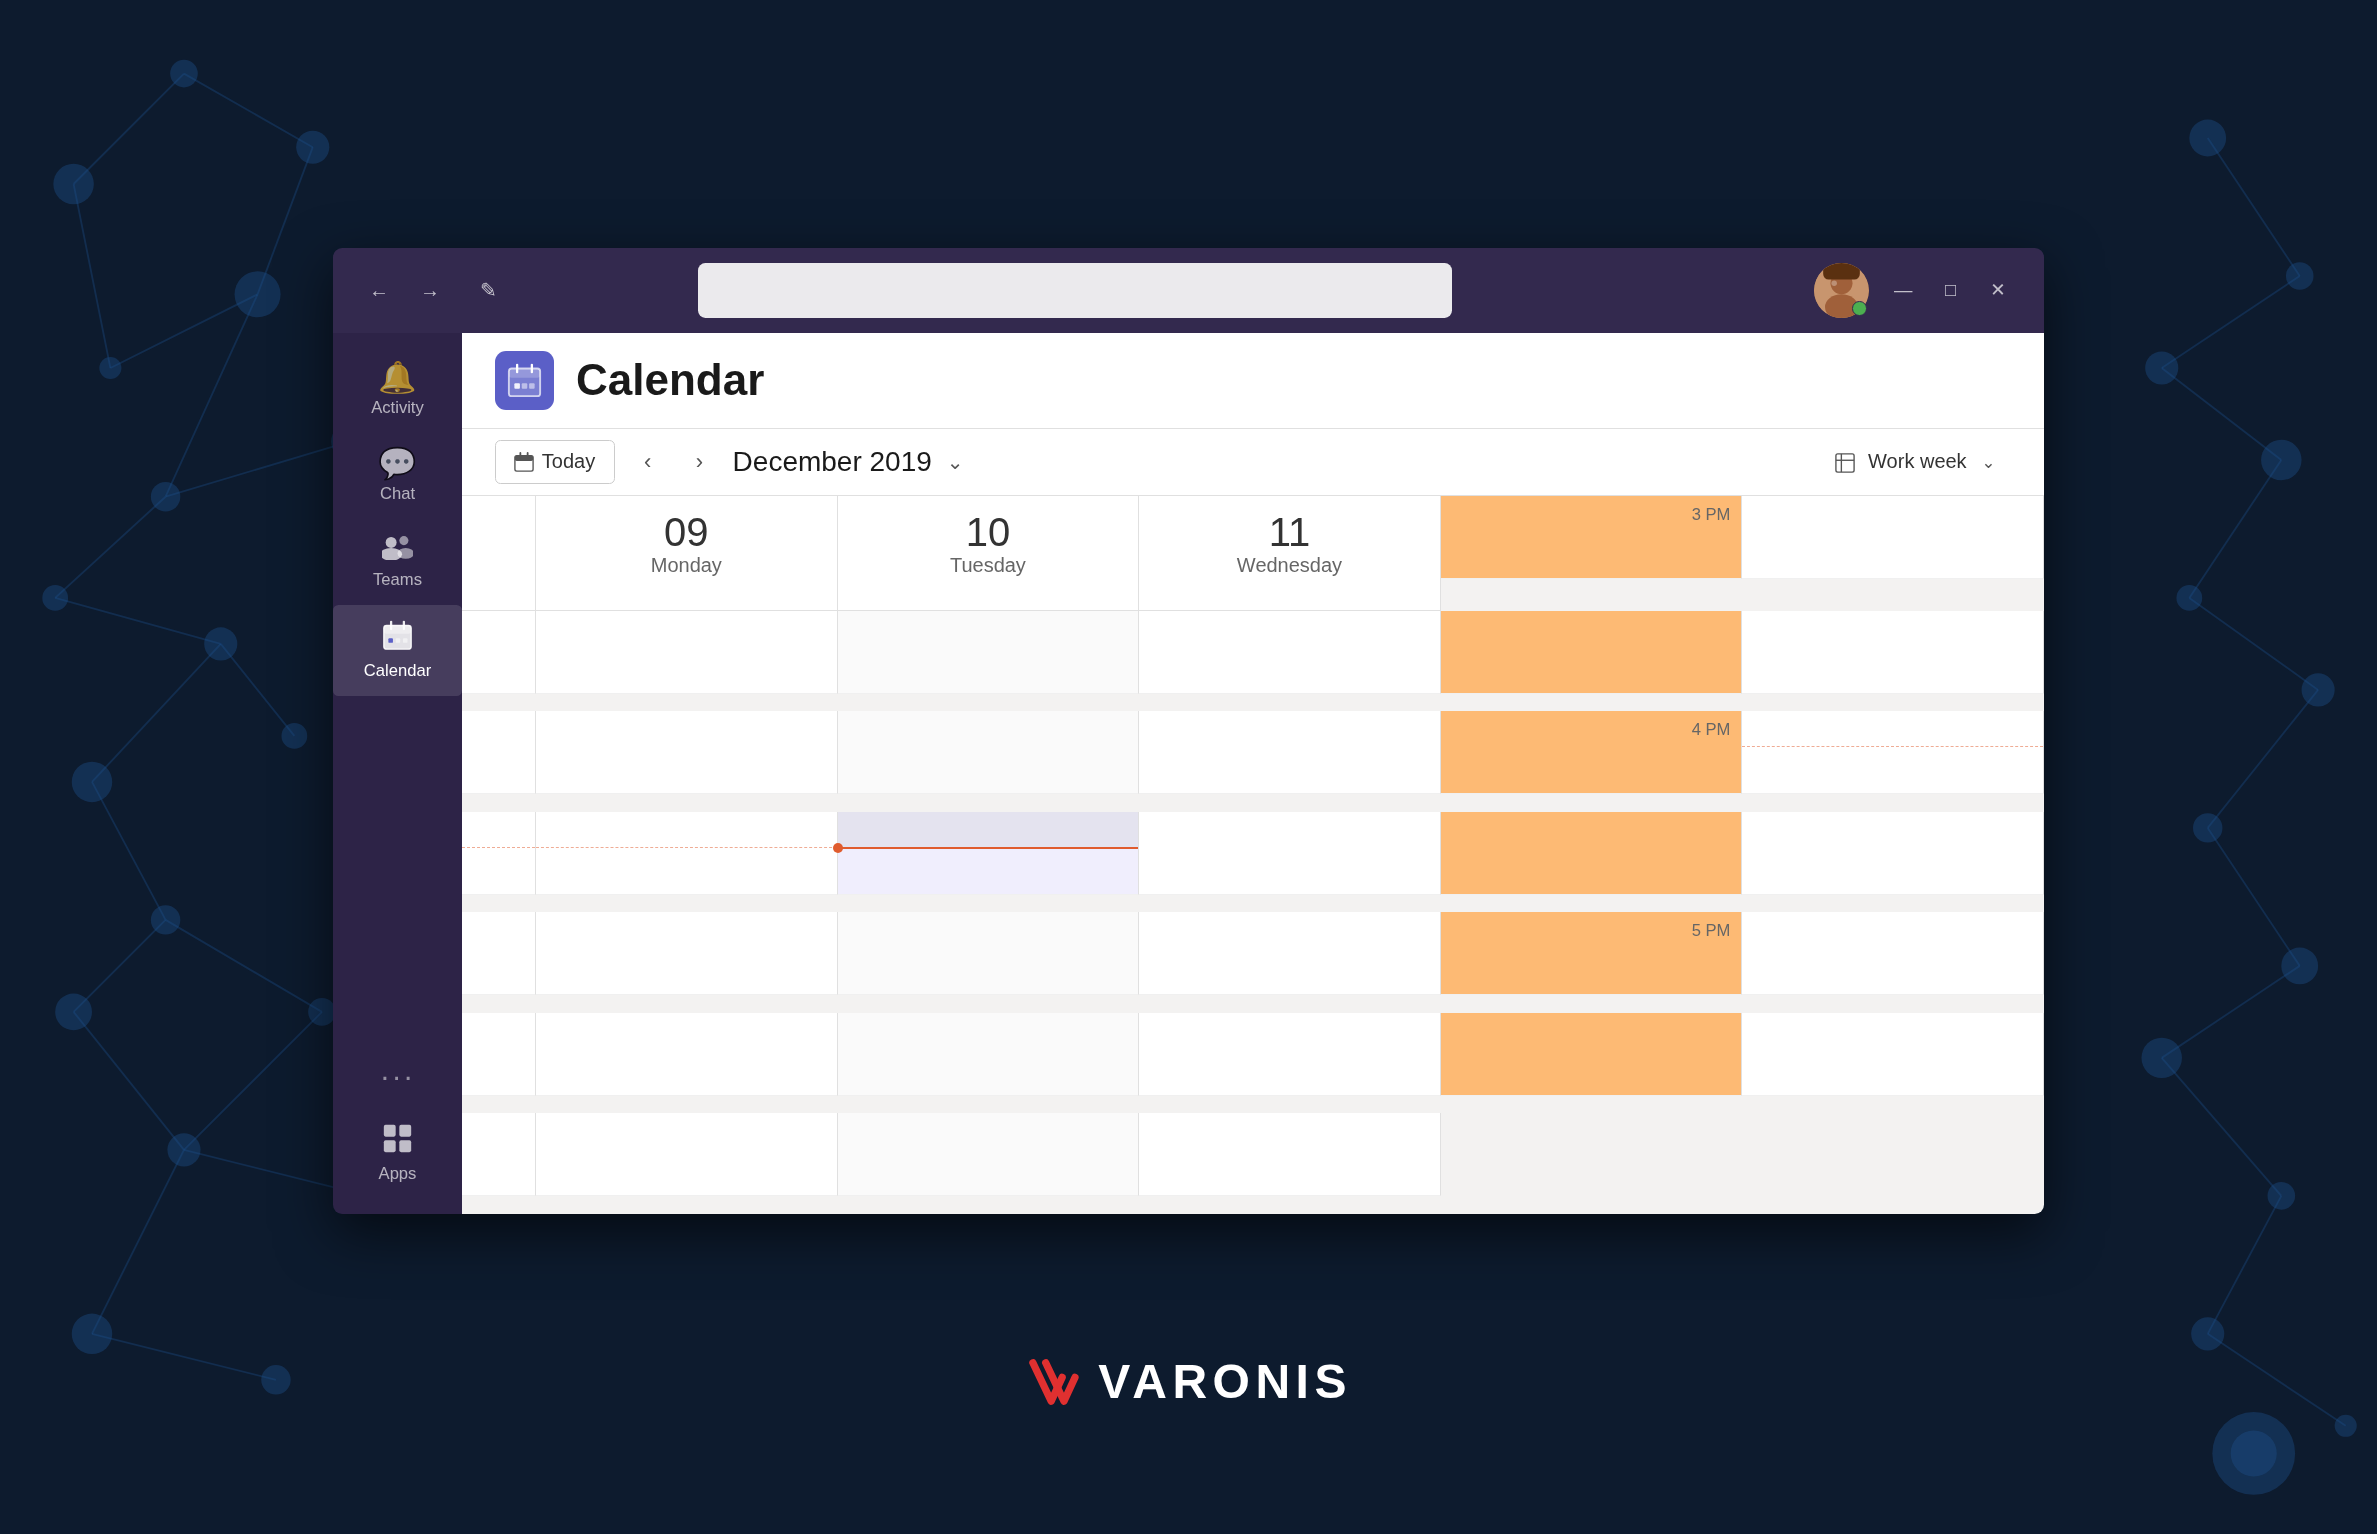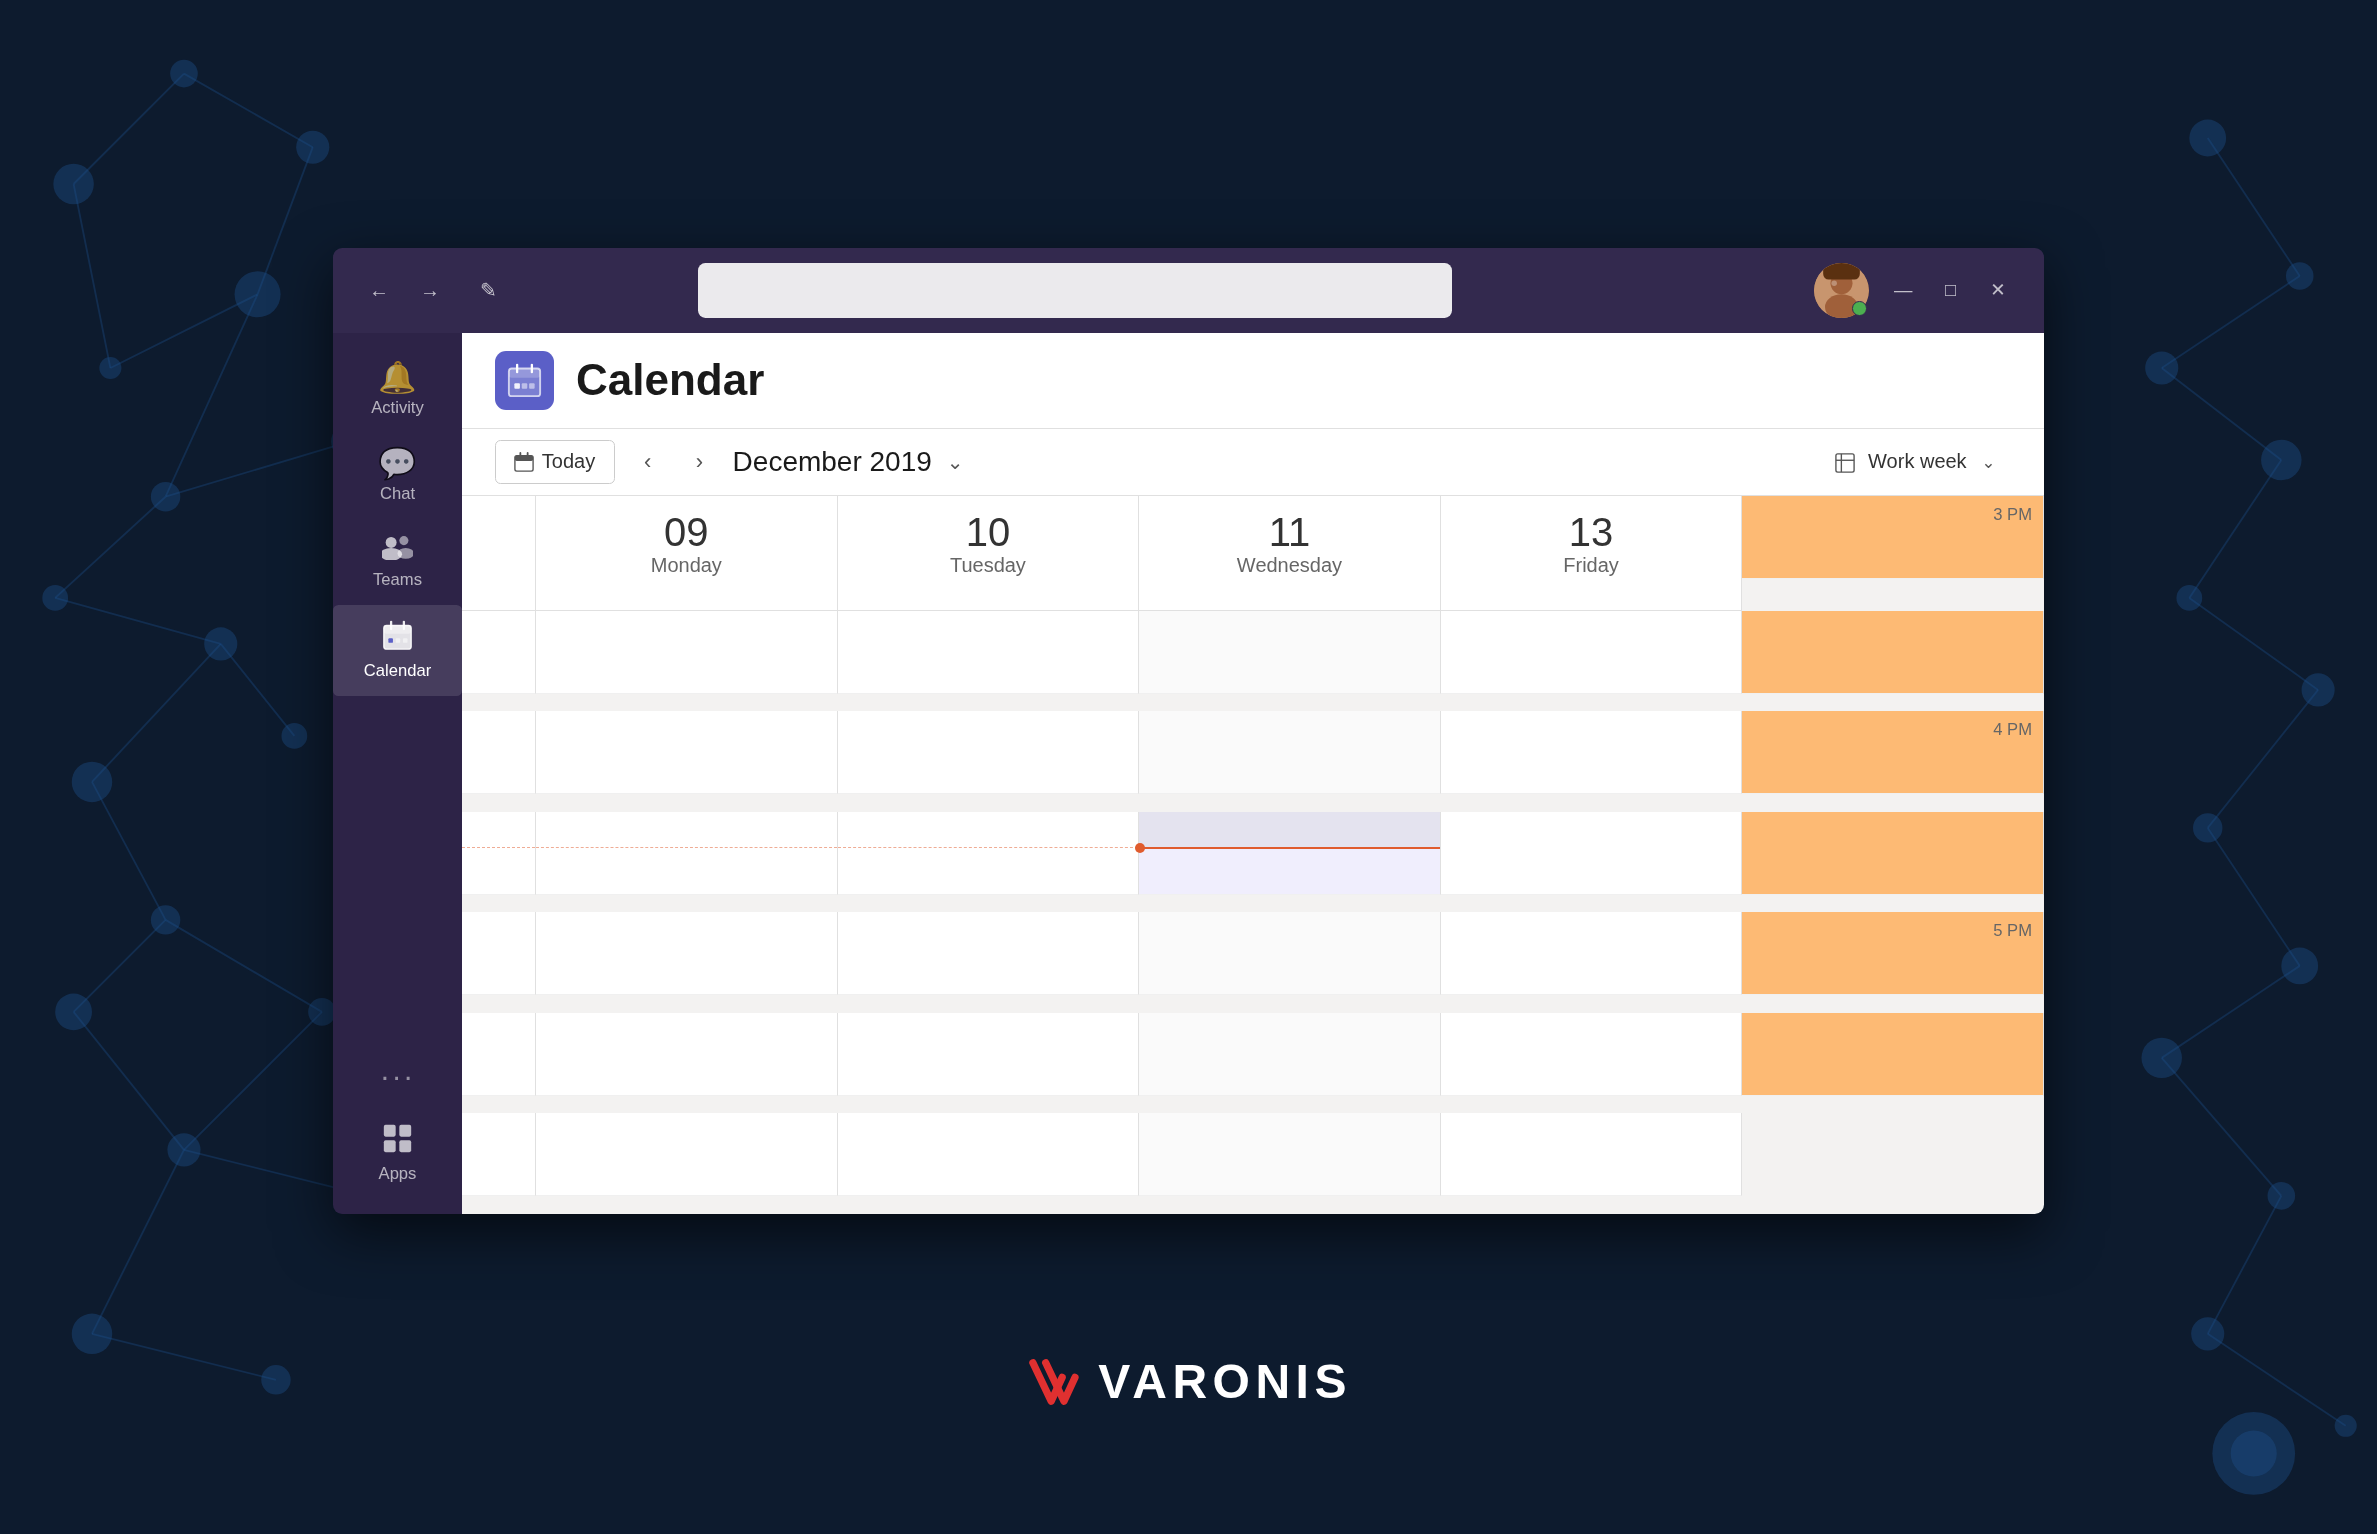--- a/index.html
+++ b/index.html
@@ -713,24 +713,20 @@
             <div class="day-name">Monday</div>
           </div>
           <div class="day-header">
             <div class="day-num">10</div>
             <div class="day-name">Tuesday</div>
           </div>
           <div class="day-header">
             <div class="day-num">11</div>
             <div class="day-name">Wednesday</div>
           </div>
-          <div class="day-header">
-            <div class="day-num">13</div>
-            <div class="day-name">Friday</div>
-          </div>
 
           <div class="time-label">3 PM</div>
           <div class="time-cell"></div>
           <div class="time-cell"></div>
           <div class="time-cell"></div>
           <div class="time-cell today-col"></div>
           <div class="time-cell"></div>
 
           <div class="time-label"></div>
           <div class="time-cell"></div>

